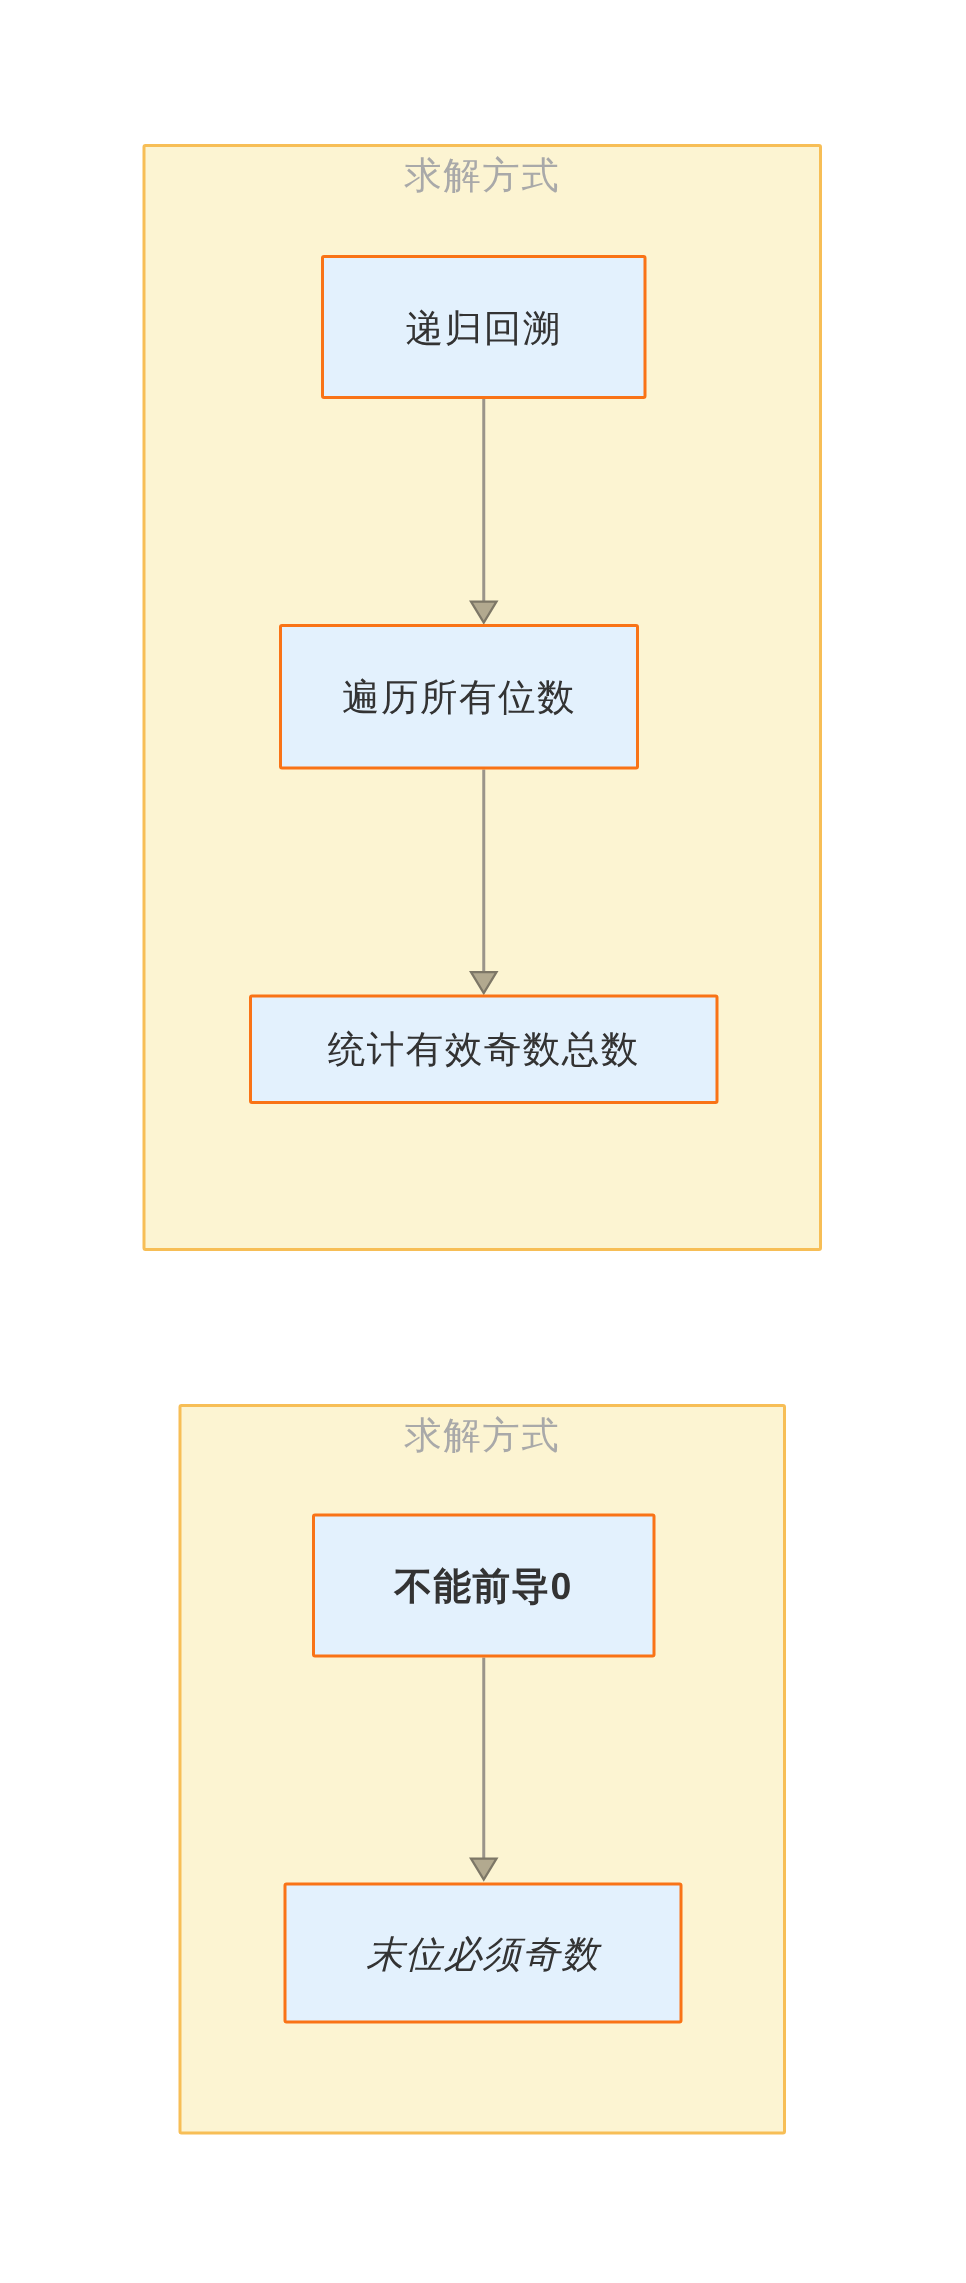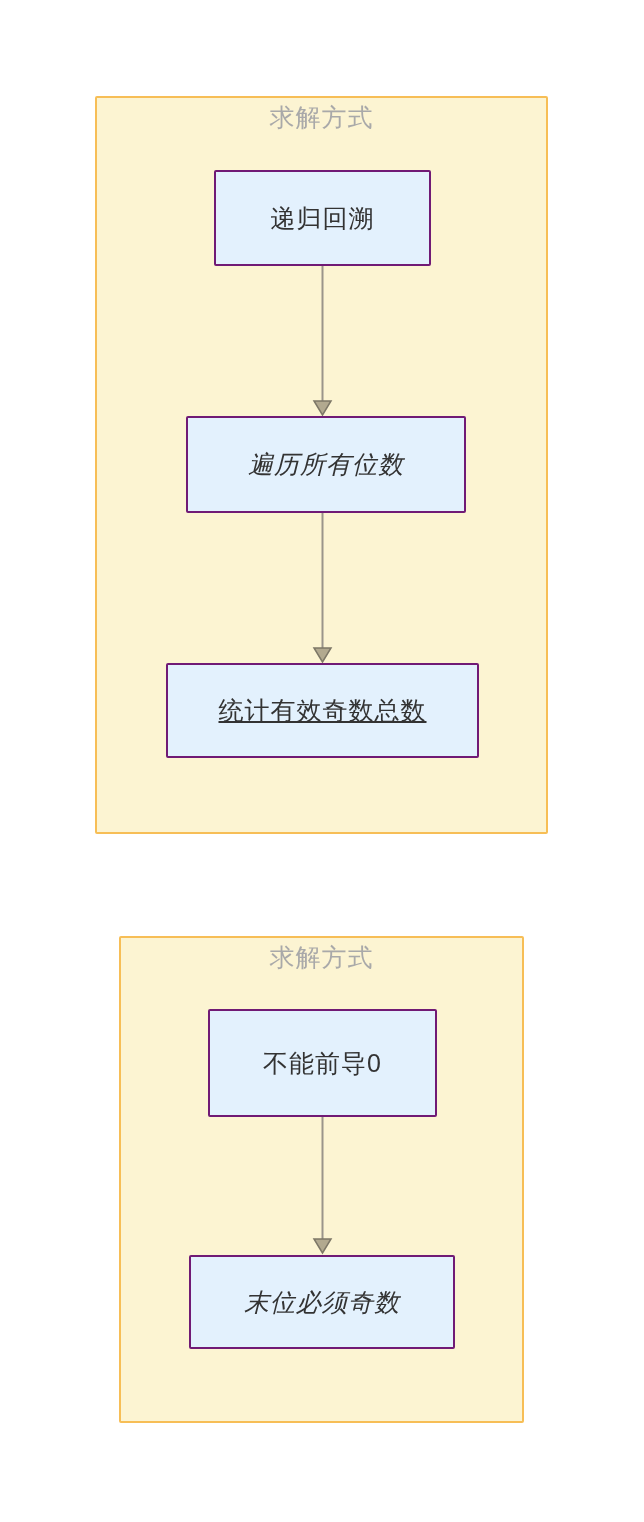--- a/index.html
+++ b/index.html
@@ -35,34 +35,34 @@
   }
   .arrow-layer {
     position: absolute;
     left: 0;
     top: 0;
     pointer-events: none;
   }
   .node {
     position: absolute;
     background: #E3F1FD;
-    border: 2px solid #701a75;
+    border: 2px solid #f97316;
     border-radius: 2px;
     display: flex;
     align-items: center;
     justify-content: center;
     font-size: 25px;
     color: #333333;
     letter-spacing: 1px;
     text-align: center;
   }
   .node-1 { left: 214px; top: 170px;  width: 217px; height: 96px; }
-  .node-2 { left: 186px; top: 416px;  width: 280px; height: 97px; font-style: italic; }
-  .node-3 { left: 166px; top: 663px;  width: 313px; height: 95px; text-decoration: underline; }
-  .node-4 { left: 208px; top: 1009px; width: 229px; height: 108px; }
+  .node-2 { left: 186px; top: 416px;  width: 240px; height: 97px; }
+  .node-3 { left: 166px; top: 663px;  width: 313px; height: 73px; }
+  .node-4 { left: 208px; top: 1009px; width: 229px; height: 96px; font-weight: bold; }
   .node-5 { left: 189px; top: 1255px; width: 266px; height: 94px; font-style: italic; }
 </style>
 </head>
 <body>
 
 <div class="canvas">
 
   <div class="group group-1">
     <div class="group-title">求解方式</div>
   </div>

